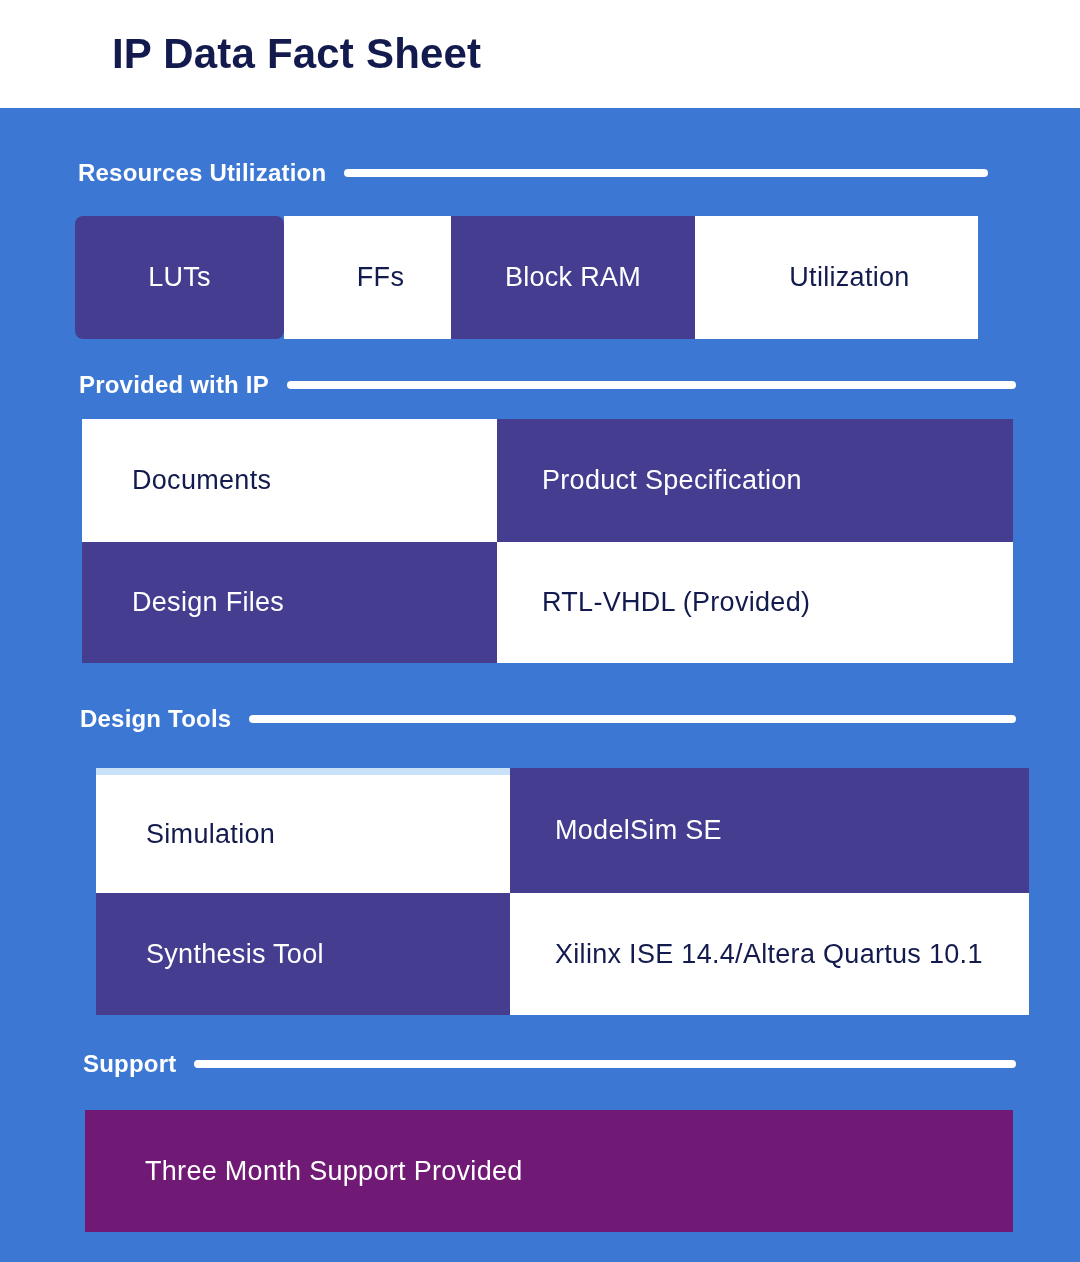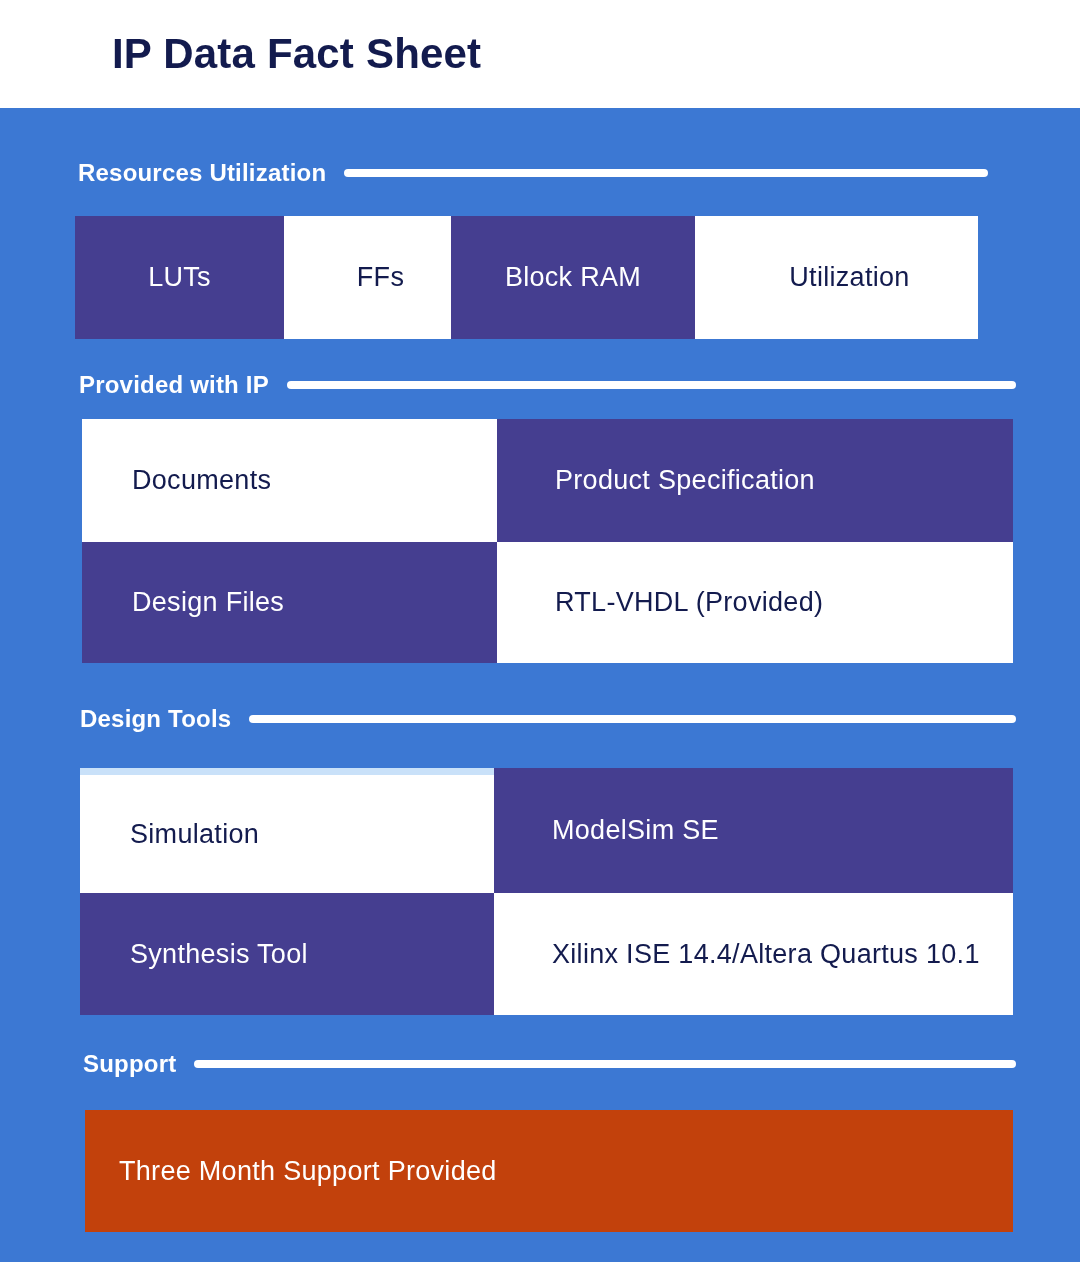--- a/index.html
+++ b/index.html
@@ -72,54 +72,54 @@
   .purple { background: #453E90; color: #ffffff; }
   .white  { background: #ffffff; color: #131B4E; padding-left: 26px; }
   
   .strip {
     position: absolute;
     top: 108px; left: 75px;
     width: 933px; height: 123px;
     display: flex;
   }
   .strip .cell { justify-content: center; }
-  .c-luts { width: 209px; }
+  .c-luts { width: 209px; border-radius: 8px; }
   .c-ffs  { width: 167px; }
   .c-bram { width: 244px; }
   .c-mult { width: 283px; }
   
   .grid2 {
     position: absolute;
     display: grid;
   }
   #table-provided {
     top: 311px; left: 82px;
     width: 912px;
     grid-template-columns: 415px 516px;
     grid-template-rows: 123px 121px;
   }
   #table-tools {
-    top: 660px; left: 80px;
+    top: 660px; left: 96px;
     width: 933px;
     grid-template-columns: 414px 519px;
     grid-template-rows: 125px 122px;
   }
   .grid2 .key { padding-left: 50px; }
-  .grid2 .val { padding-left: 58px; }
+  .grid2 .val { padding-left: 45px; }
   .accent-top { border-top: 7px solid #C9E1F9; }
   
   .support-block {
     position: absolute;
     top: 1002px; left: 85px;
     width: 928px; height: 122px;
-    padding-left: 34px;
+    padding-left: 60px;
     box-sizing: border-box;
     display: flex;
     align-items: center;
-    background: #c2410c;
+    background: #701a75;
     color: #ffffff;
     font-size: 27px;
     letter-spacing: 0.3px;
   }
 </style>
 </head>
 <body>
 
 <div class="page">
 

